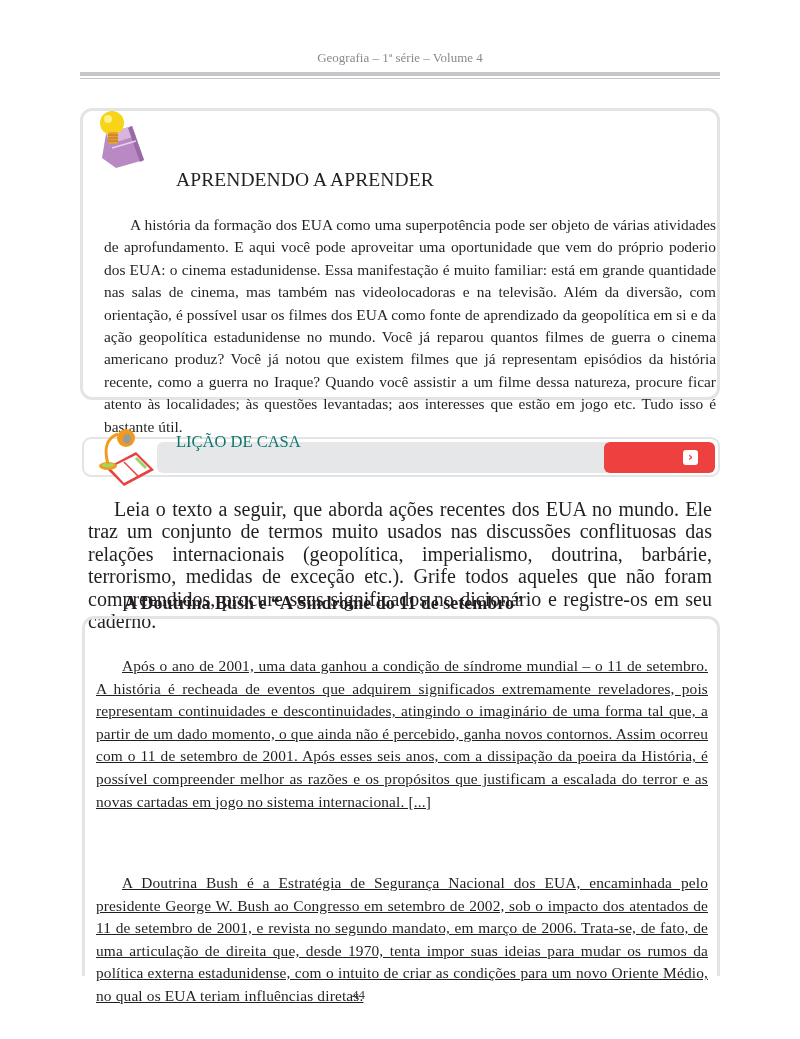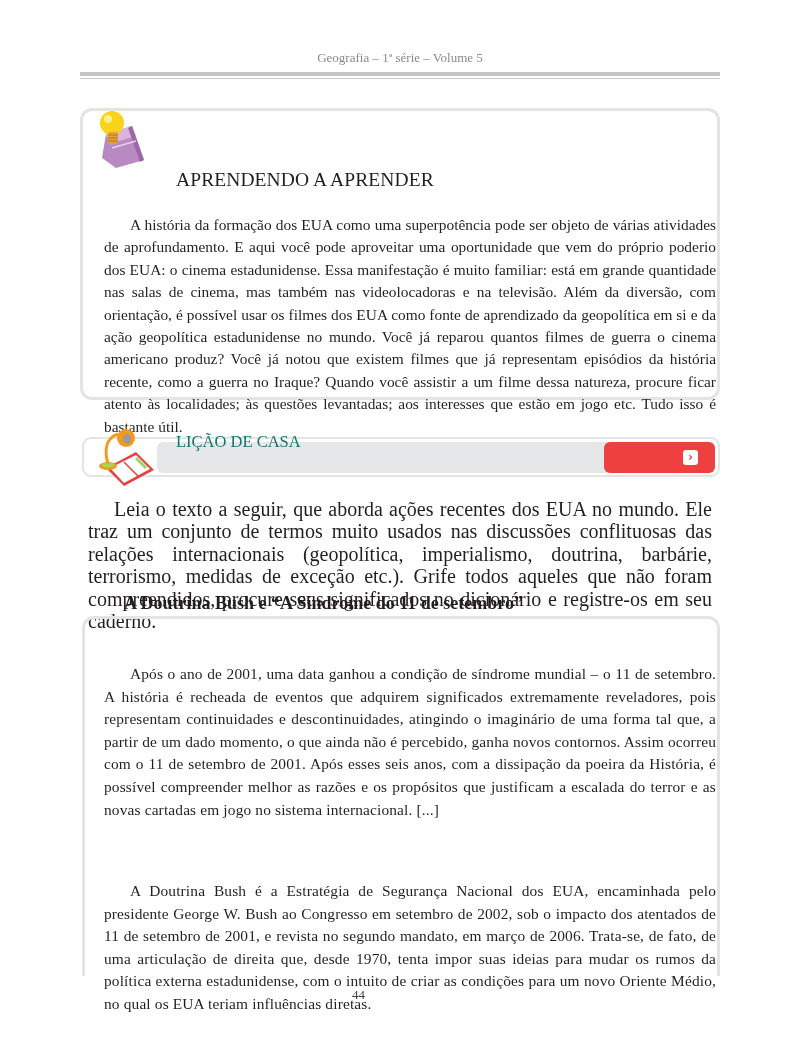--- a/index.html
+++ b/index.html
@@ -32,30 +32,30 @@
     .licao-icon { position: absolute; top: 428px; left: 96px; width: 60px; height: 58px; }
 
     .instrucao { position: absolute; top: 498px; left: 88px; width: 624px; font-size: 20px; line-height: 22.4px;
                  text-align: justify; text-indent: 26px; margin: 0; }
 
     
     .box-texto { position: absolute; top: 616px; left: 82px; width: 638px; height: 360px; border: 3px solid #e4e4e4;
                  border-bottom: none; border-radius: 12px 12px 0 0; box-sizing: border-box; }
     .texto-title { position: absolute; top: 593px; left: 124px; font-size: 18px; font-weight: bold; }
     .texto-p { position: absolute; left: 96px; width: 612px; font-size: 15.4px; line-height: 22.6px; text-align: justify;
-               text-indent: 26px; margin: 8px; letter-spacing: 0.15px; }
+               text-indent: 26px; margin: 0; letter-spacing: 0.15px; text-decoration: underline; }
     .texto-p1 { top: 655px; }
     .texto-p2 { top: 872px; }
 
     .page-number { position: absolute; top: 987px; left: 0; width: 717px; text-align: center; font-size: 13px; color: #404040; }
   </style>
 </head>
 <body>
 
-<div class="running-head">Geografia – 1ª série – Volume 5</div>
+<div class="running-head">Geografia – 1ª série – Volume 4</div>
 <div class="head-rule-thick"></div>
 <div class="head-rule-thin"></div>
 
 <div class="box box-aprender"></div>
 <div class="aprender-icon">
   <svg width="56" height="60" viewBox="0 0 56 60">
     <polygon points="14,26 40,18 52,52 24,60 10,50" fill="#b889c2"></polygon>
     <polygon points="14,26 40,18 44,28 18,36" fill="#d8b4df"></polygon>
     <polygon points="40,18 52,52 48,54 36,20" fill="#9a6aa6"></polygon>
     <line x1="20" y1="40" x2="44" y2="33" stroke="#e7d3ea" stroke-width="1.5"></line>

